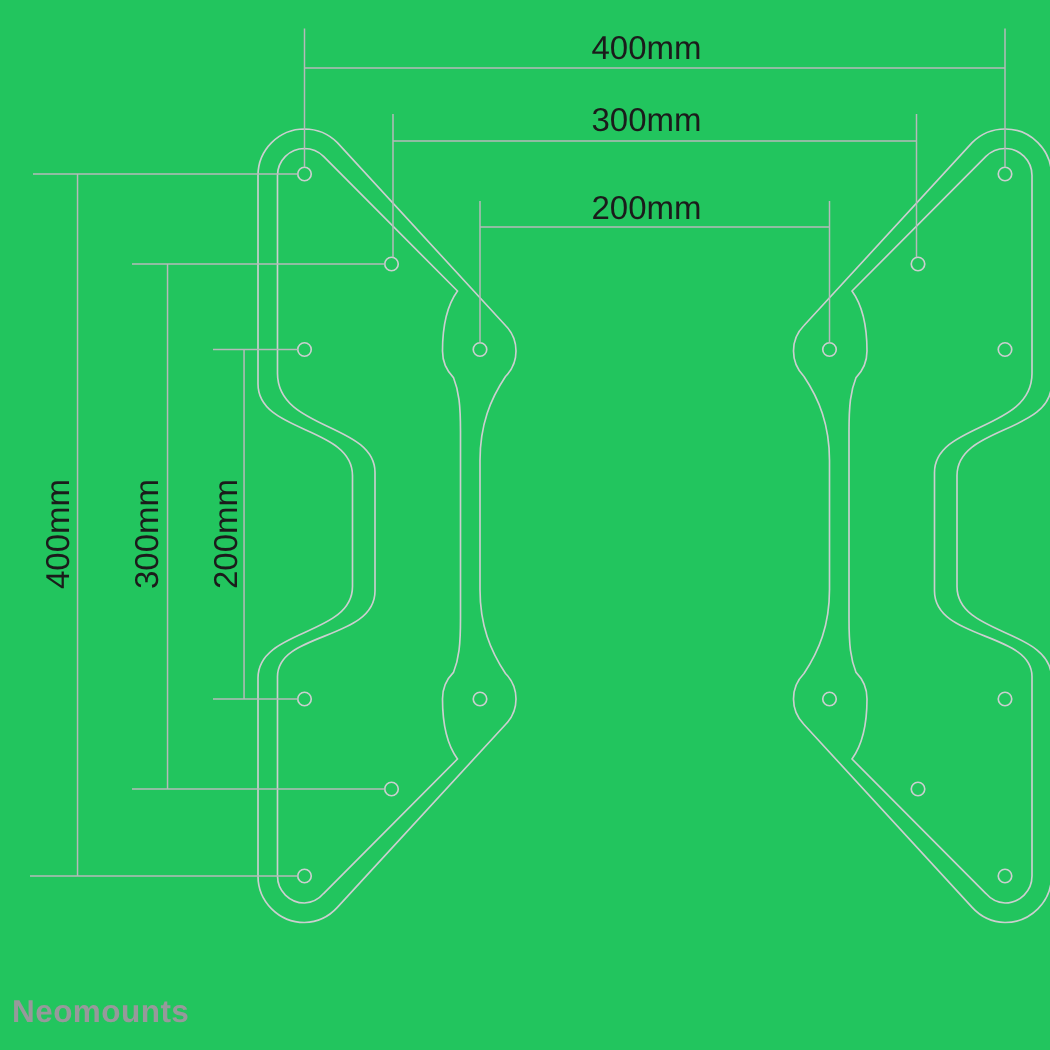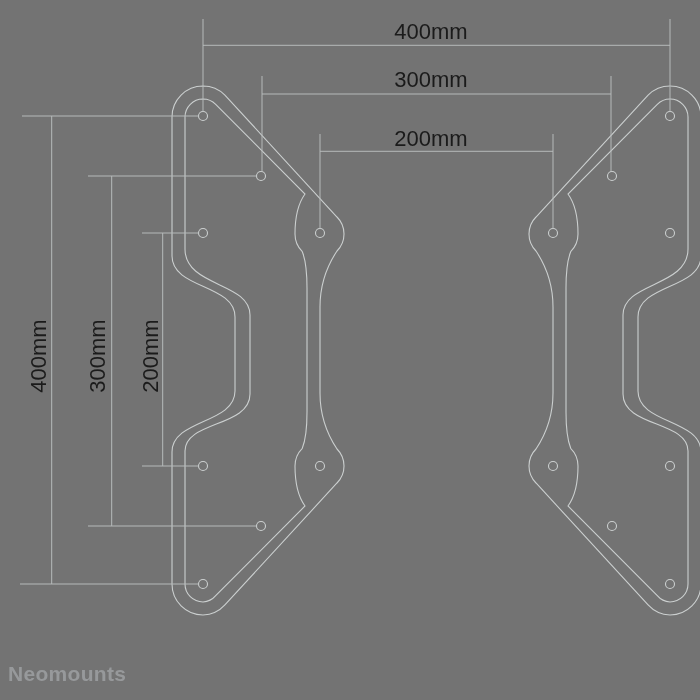--- a/index.html
+++ b/index.html
@@ -1,16 +1,16 @@
 <!DOCTYPE html>
 <html><head>
 <meta charset="utf-8">
 <style>
   html,body{margin:0;padding:0;background:#ffffff;}
-  .stage{position:relative;width:700px;height:700px;background:#737373;overflow:hidden;
+  .stage{position:relative;width:700px;height:700px;background:#22c55e;overflow:hidden;
          font-family:"Liberation Sans", sans-serif;}
   svg{display:block;}
   text.dim{font-family:"Liberation Sans", sans-serif;font-size:22px;}
   text.brand{font-family:"Liberation Sans", sans-serif;font-size:21px;font-weight:600;letter-spacing:0.3px;}
 </style>
 </head>
 <body>
 
 <div class="stage">
 <svg width="700" height="700" viewBox="0 0 700 700">

